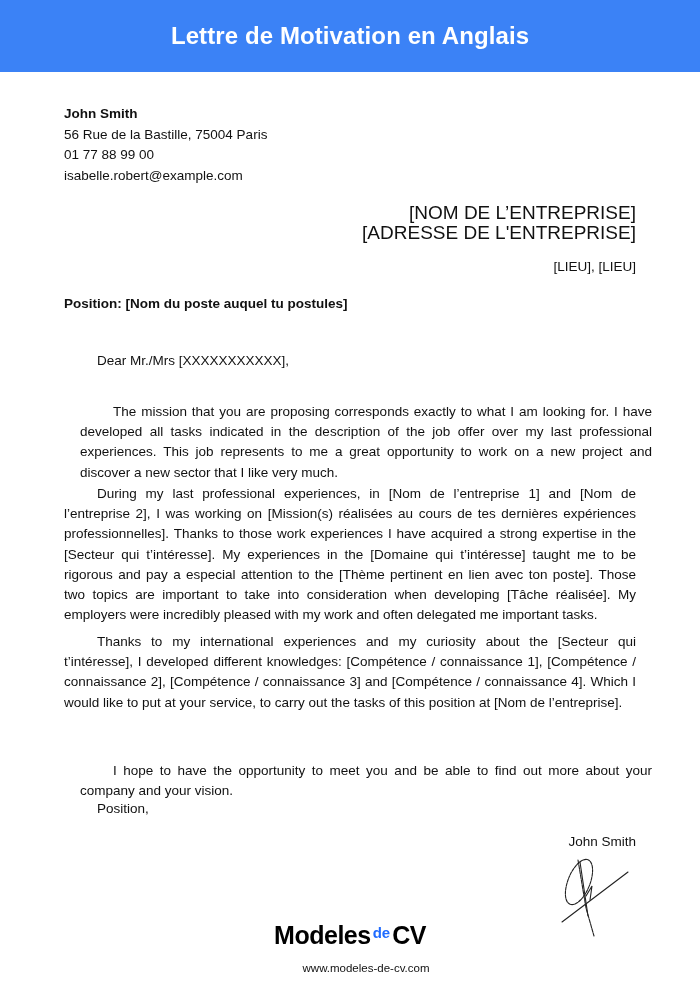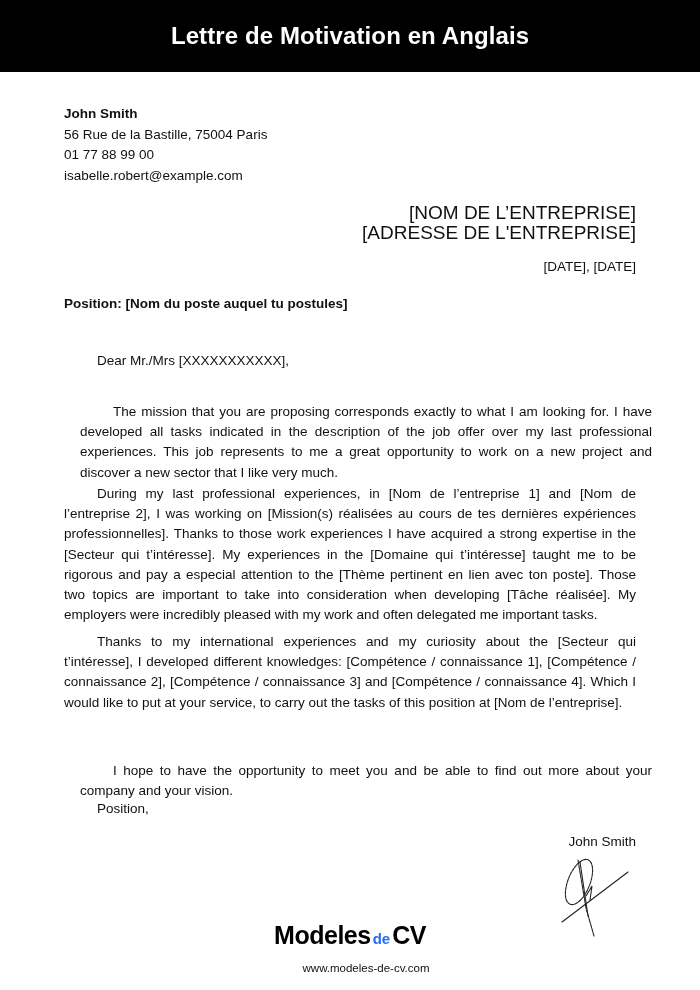--- a/index.html
+++ b/index.html
@@ -1,40 +1,40 @@
 <!DOCTYPE html>
 <html><head>
 <meta charset="utf-8">
 <style>
   html, body { margin: 0; padding: 0; background: #ffffff; }
   body { width: 700px; height: 990px; position: relative; overflow: hidden;
          font-family: "Liberation Sans", sans-serif; color: #111; }
   .header { position: absolute; left: 0; top: 0; width: 700px; height: 72px;
-            background: #000000; display: flex; align-items: center; justify-content: center; }
+            background: #3b82f6; display: flex; align-items: center; justify-content: center; }
   .header h1 { margin: 0; color: #fff; font-size: 24px; font-weight: bold;
                font-family: "Liberation Sans", sans-serif; letter-spacing: 0.1px; }
   .sender { position: absolute; left: 64px; top: 104px; font-size: 13.5px; line-height: 20.5px; }
   .sender .name { font-weight: bold; }
   .recipient { position: absolute; right: 64px; top: 203px; text-align: right;
                font-size: 19px; line-height: 20px; }
   .place-date { position: absolute; right: 64px; top: 259px; font-size: 13.5px; }
   .position { position: absolute; left: 64px; top: 296px; font-size: 13.5px; font-weight: bold; }
   .body-text { position: absolute; left: 64px; width: 572px; font-size: 13.5px;
                line-height: 20.2px; text-align: justify; }
   .indent { text-indent: 33px; }
   .salutation { top: 351px; }
   .p1 { top: 386px; }
   .p2 { top: 484px; }
   .p3 { top: 632px; }
   .p4 { top: 745px; }
   .closing { top: 799px; }
   .sig-name { position: absolute; right: 64px; top: 834px; font-size: 13.5px; }
   .signature { position: absolute; left: 556px; top: 856px; width: 80px; height: 82px; }
   .logo { position: absolute; left: 0; width: 700px; top: 921px; display: flex;
-          justify-content: center; align-items: flex-end; }
+          justify-content: center; align-items: center; }
   .logo-word { font-size: 25px; font-weight: bold; color: #000; letter-spacing: -0.5px; }
   .logo-de { font-size: 15px; font-weight: bold; color: #1f6bff; margin: 0 2px; position: relative; top: -3px; }
   .website { position: absolute; left: 16px; width: 700px; top: 962px; text-align: center;
              font-size: 11.5px; color: #111; }
 </style>
 </head>
 <body>
 
 <div class="header">
   <h1>Lettre de Motivation en Anglais</h1>
@@ -45,21 +45,21 @@
   <div>56 Rue de la Bastille, 75004 Paris</div>
   <div>01 77 88 99 00</div>
   <div>isabelle.robert@example.com</div>
 </div>
 
 <div class="recipient">
   <div>[NOM DE L’ENTREPRISE]</div>
   <div>[ADRESSE DE L'ENTREPRISE]</div>
 </div>
 
-<div class="place-date">[DATE], [DATE]</div>
+<div class="place-date">[LIEU], [LIEU]</div>
 
 <div class="position">Position: [Nom du poste auquel tu postules]</div>
 
 <div class="body-text indent salutation">Dear Mr./Mrs [XXXXXXXXXXX],</div>
 
 <p class="body-text indent p1" style="margin:16px">The mission that you are proposing corresponds exactly to what I am looking for. I have developed all tasks indicated in the description of the job offer over my last professional experiences. This job represents to me a great opportunity to work on a new project and discover a new sector that I like very much.</p>
 <p class="body-text indent p2" style="margin:0">During my last professional experiences, in [Nom de l’entreprise 1] and [Nom de l’entreprise 2], I was working on [Mission(s) réalisées au cours de tes dernières expériences professionnelles]. Thanks to those work experiences I have acquired a strong expertise in the [Secteur qui t’intéresse]. My experiences in the [Domaine qui t’intéresse] taught me to be rigorous and pay a especial attention to the [Thème pertinent en lien avec ton poste]. Those two topics are important to take into consideration when developing [Tâche réalisée]. My employers were incredibly pleased with my work and often delegated me important tasks.</p>
 <p class="body-text indent p3" style="margin:0">Thanks to my international experiences and my curiosity about the [Secteur qui t’intéresse], I developed different knowledges: [Compétence / connaissance 1], [Compétence / connaissance 2], [Compétence / connaissance 3] and [Compétence / connaissance 4]. Which I would like to put at your service, to carry out the tasks of this position at [Nom de l’entreprise].</p>
 <p class="body-text indent p4" style="margin:16px">I hope to have the opportunity to meet you and be able to find out more about your company and your vision.</p>
 

